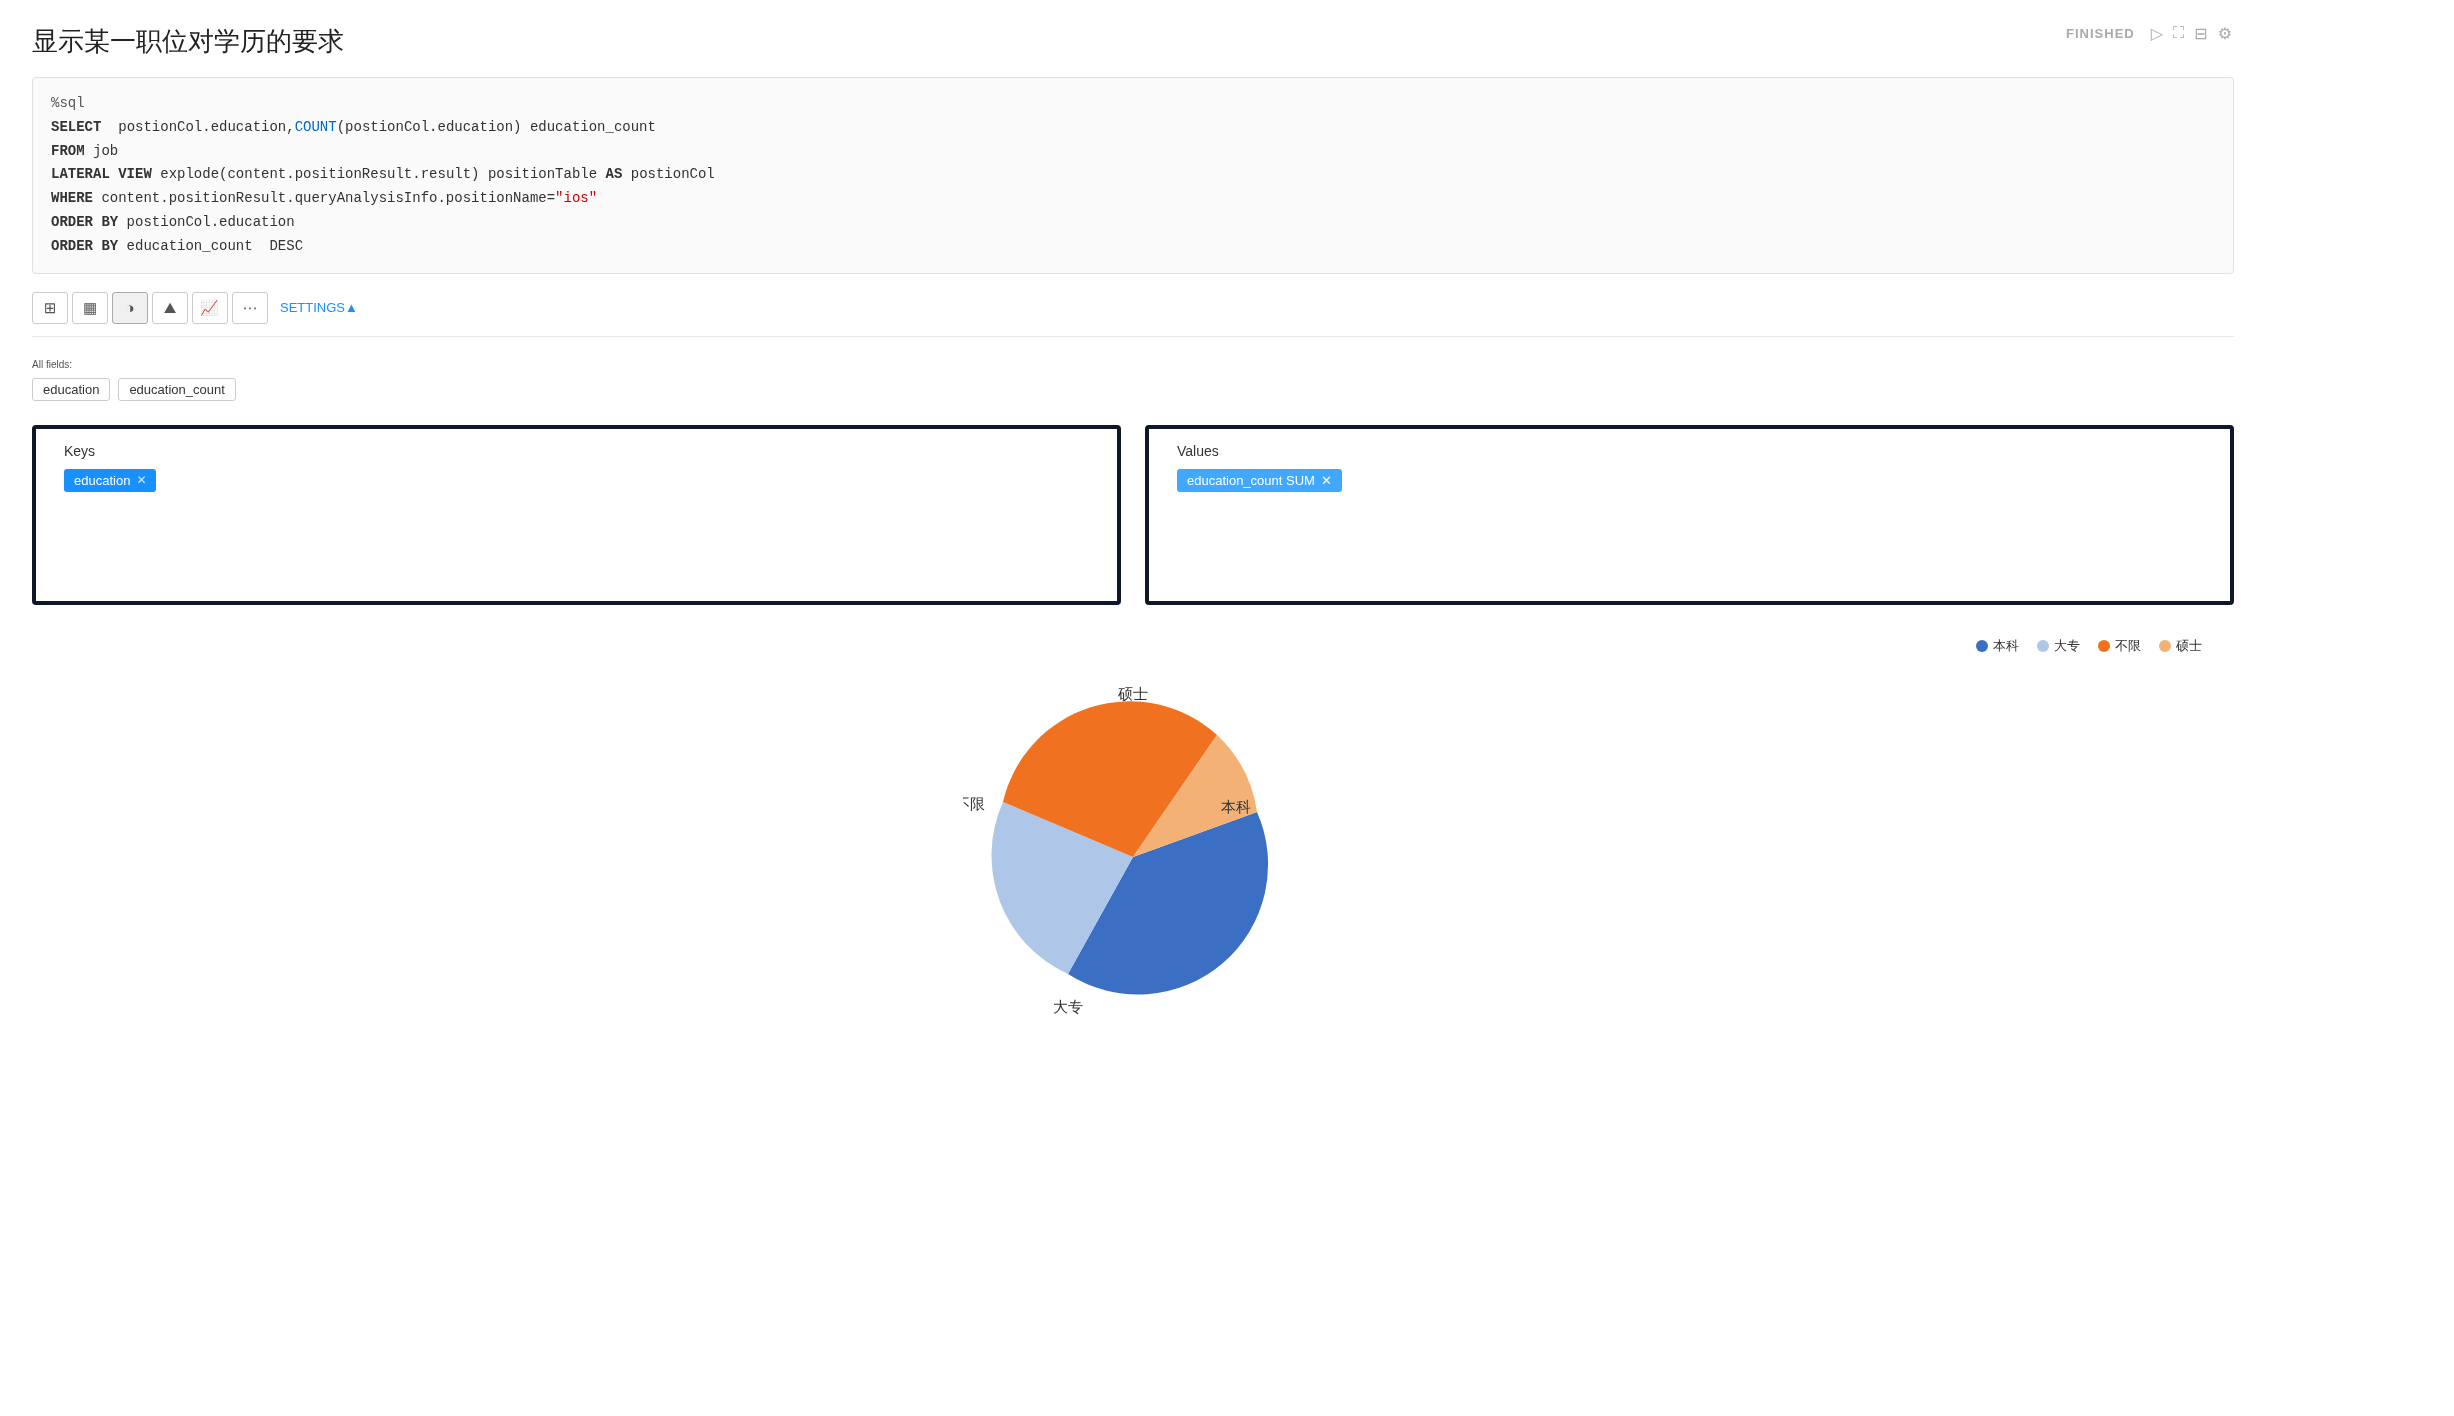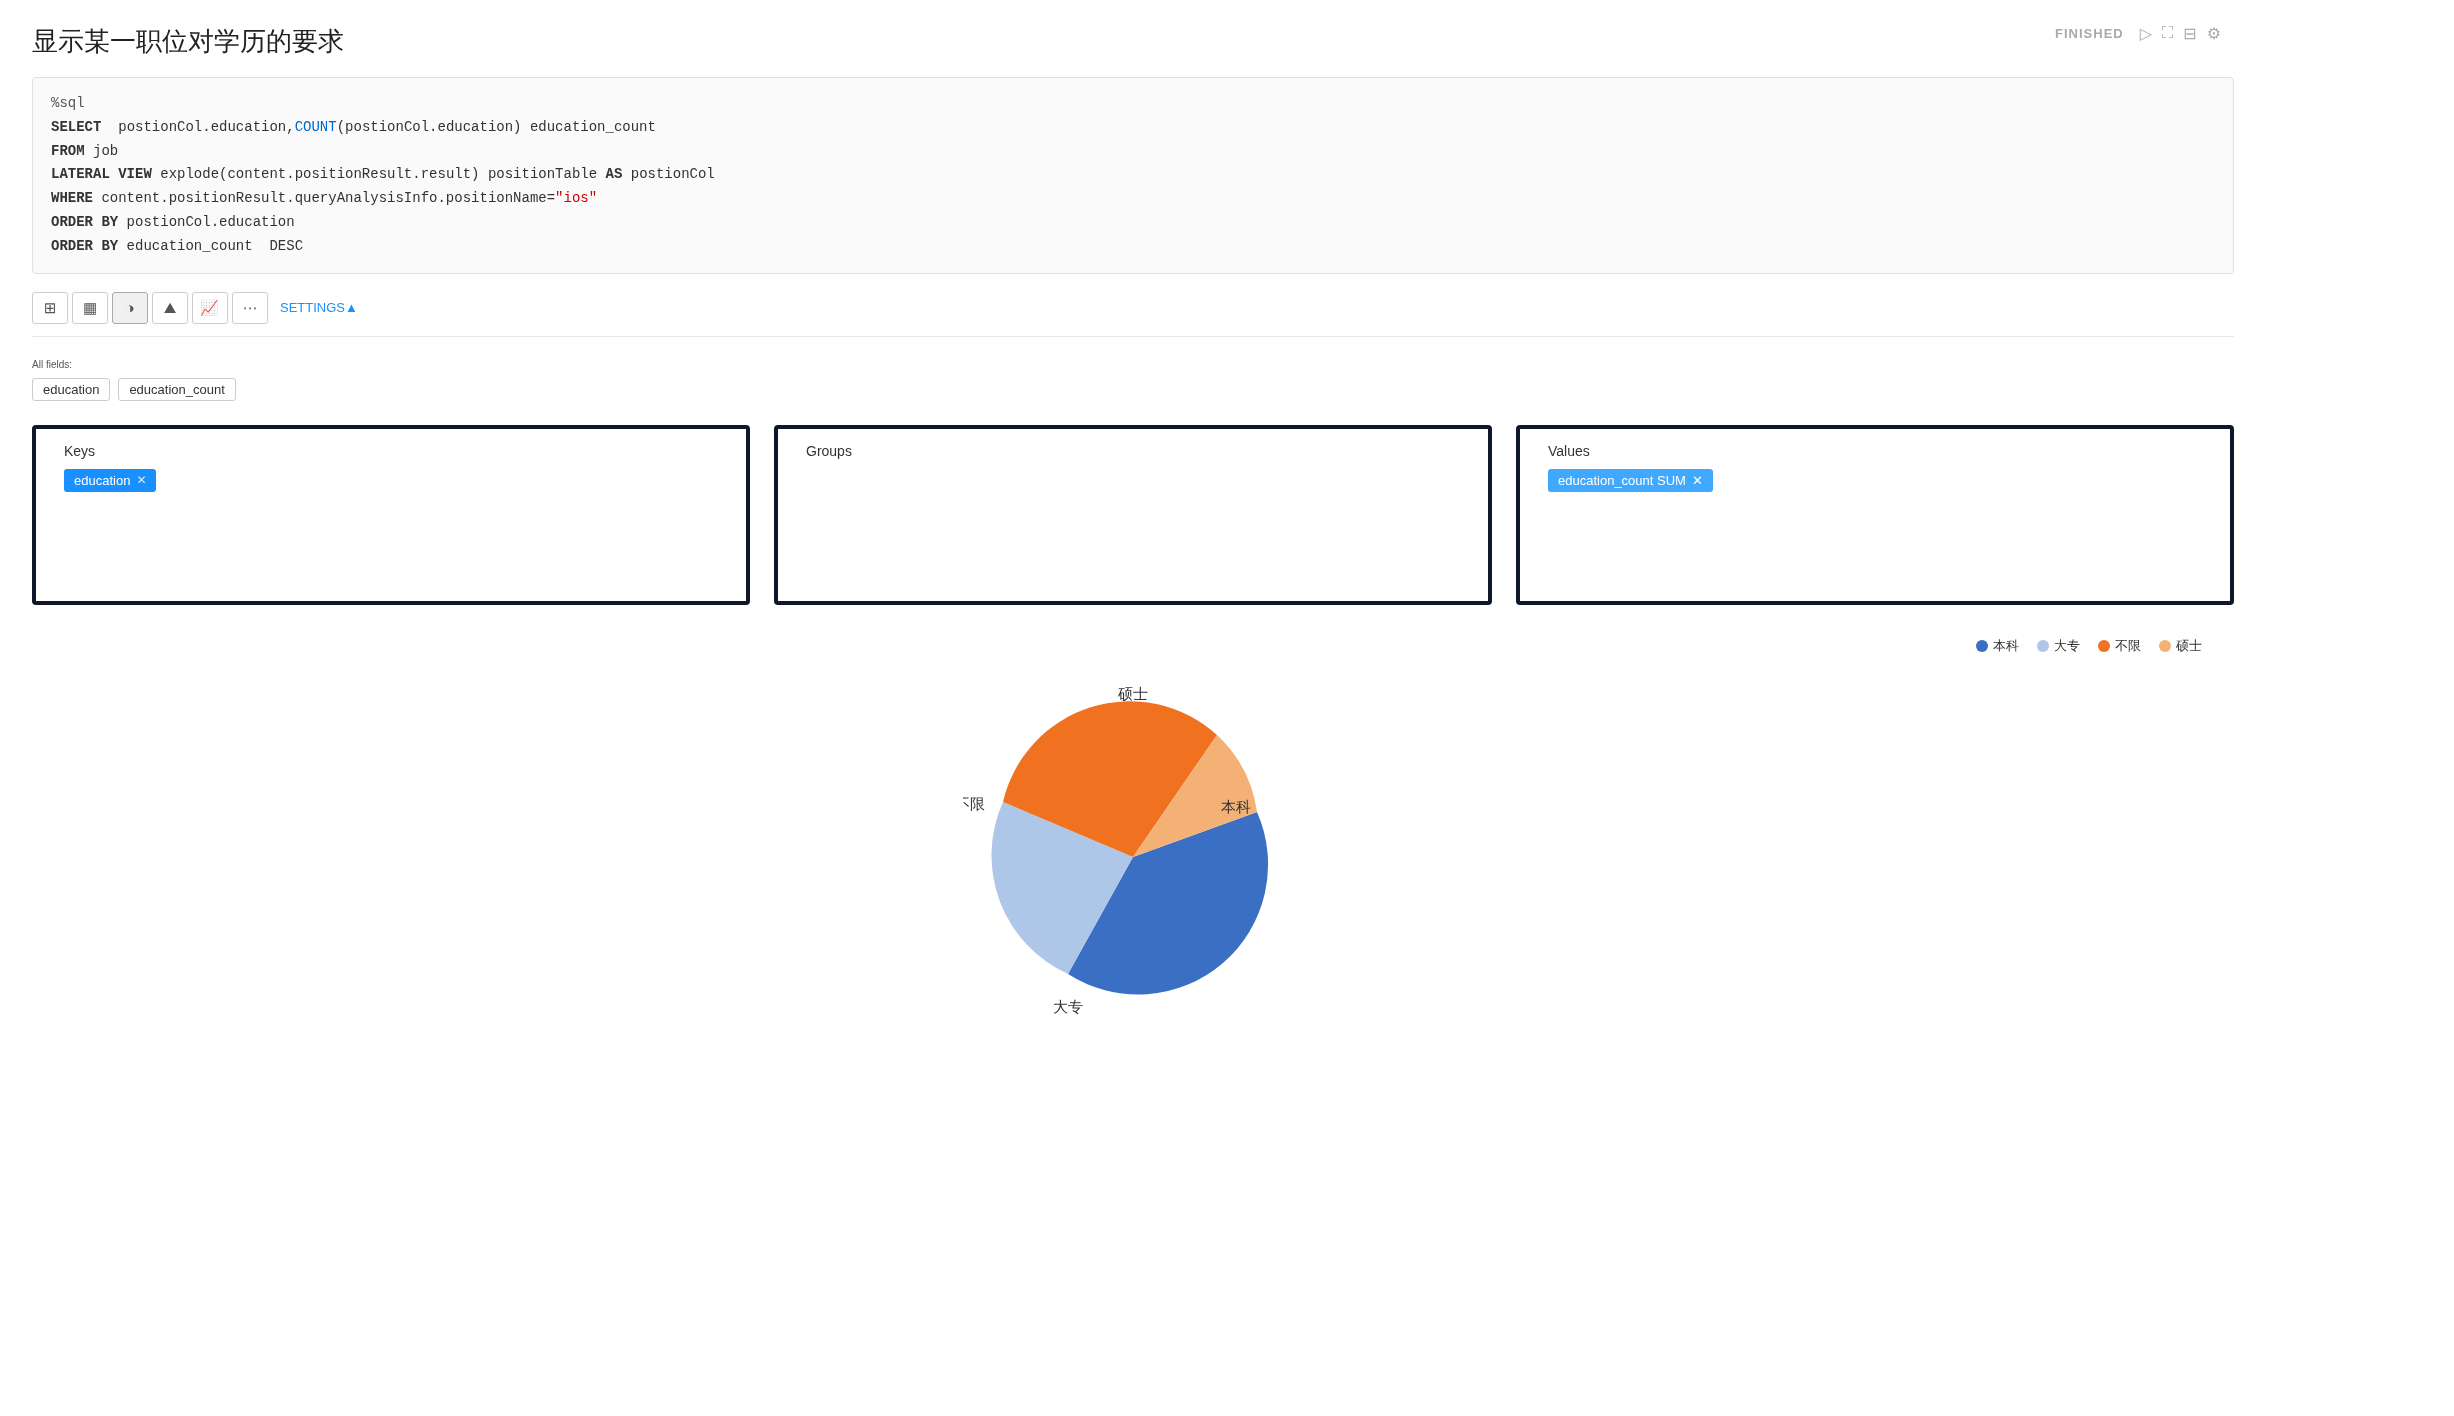--- a/index.html
+++ b/index.html
@@ -17,21 +17,21 @@
     }
     .title {
       font-size: 26px;
       font-weight: 500;
       color: #222;
       margin-bottom: 18px;
     }
     .status-bar {
       position: absolute;
       top: 24px;
-      right: 45px;
+      right: 34px;
       display: flex;
       align-items: center;
       gap: 16px;
       color: #888;
       font-size: 13px;
     }
     .status-finished {
       font-weight: 600;
       color: #aaa;
       letter-spacing: 1px;
@@ -247,23 +247,20 @@
   <div class="config-row">
 
     <div class="config-box">
       <div class="config-box-title">Keys</div>
       <span class="tag-blue">
         <span>education</span>
         <span class="close-x">✕</span>
       </span>
     </div>
 
-    <div class="config-box">
-      <div class="config-box-title">Groups</div>
-    </div>
 
     <div class="config-box">
       <div class="config-box-title">Values</div>
       <span class="tag-blue-light">
         <span>education_count  SUM</span>
         <span class="close-x">✕</span>
       </span>
     </div>
   </div>
 

